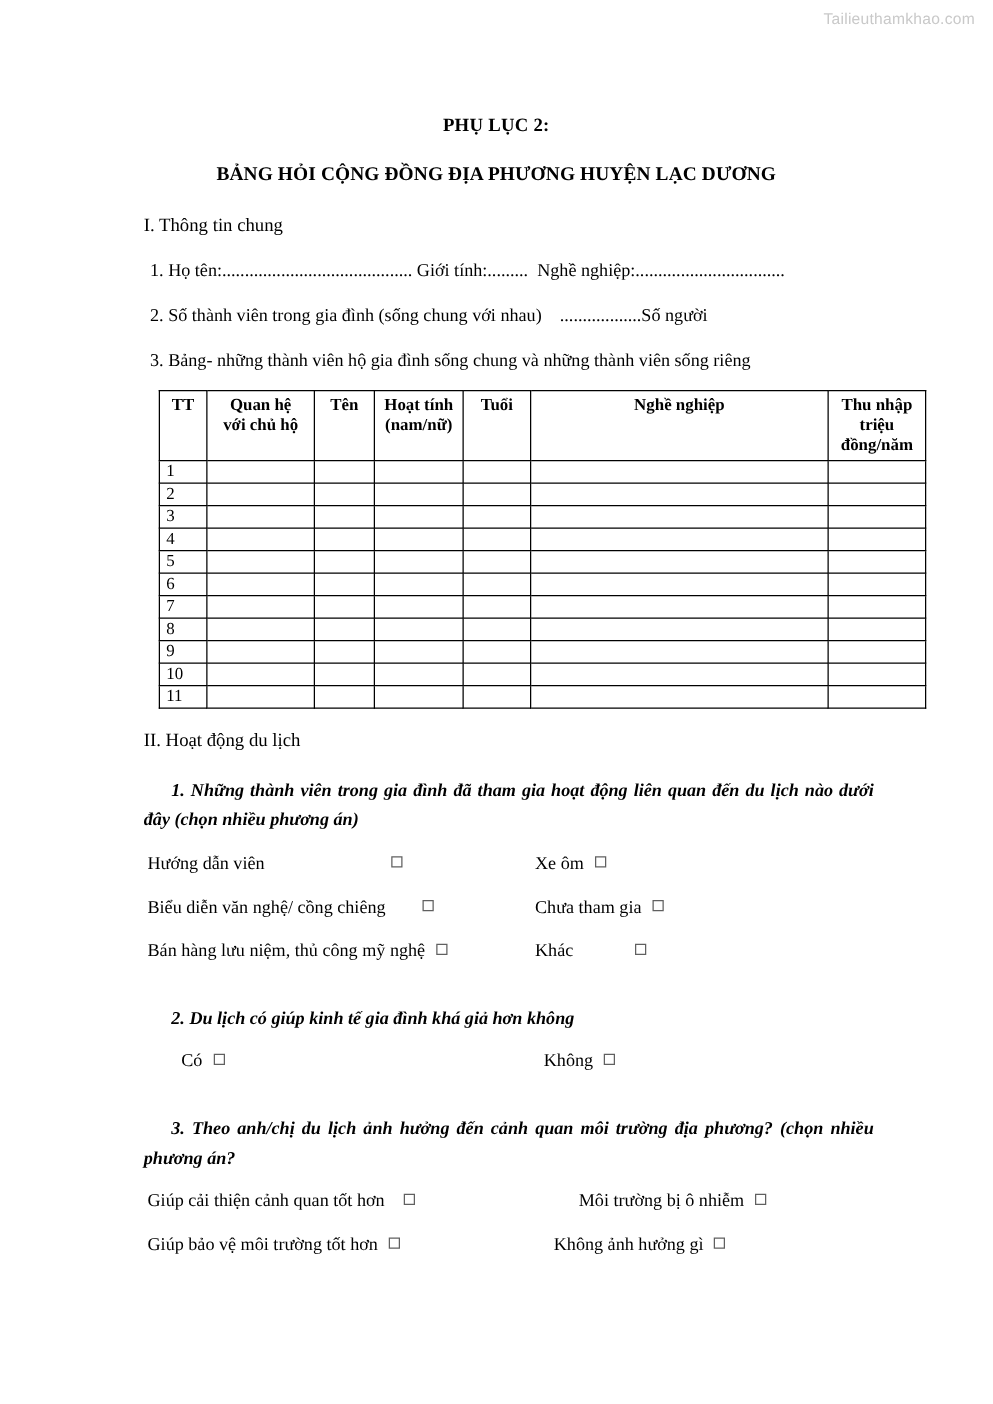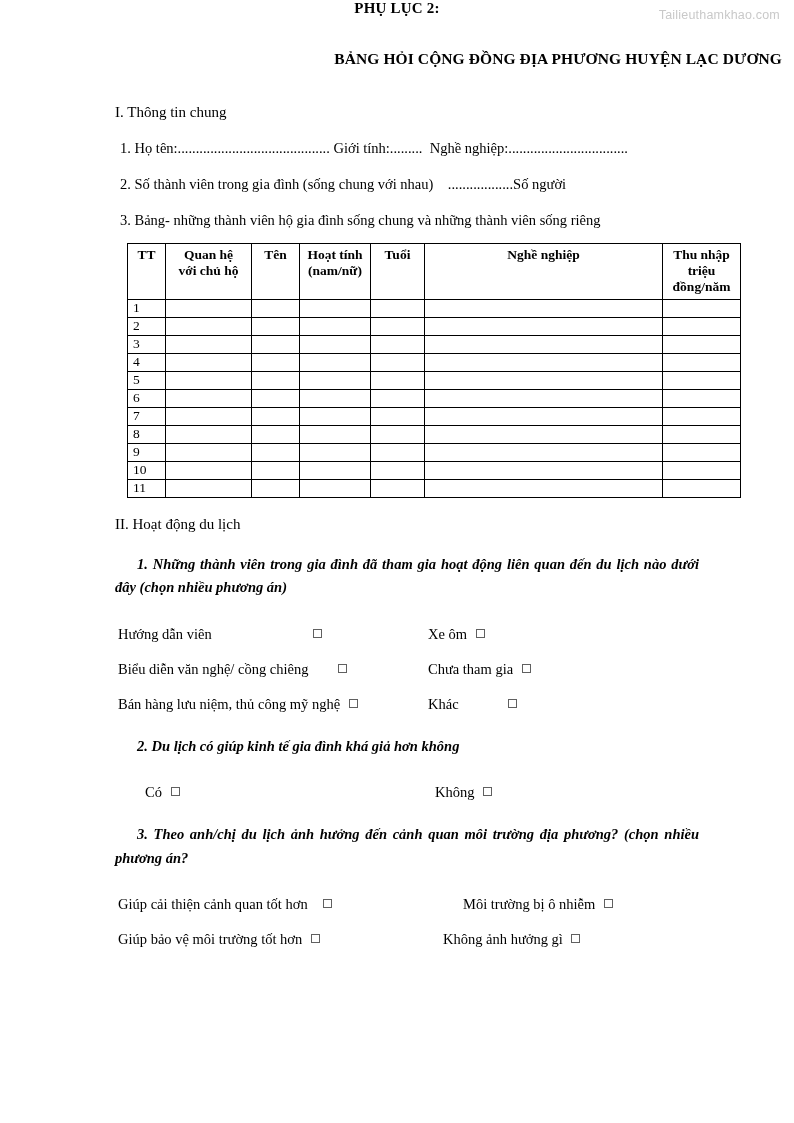--- a/index.html
+++ b/index.html
@@ -35,27 +35,28 @@
     top: 0;
     width: 794px;
   }
 
   
   .title-1 {
     text-align: center;
     font-weight: bold;
     font-size: 15px;
     margin: 0;
+    padding-top: 93px;
     letter-spacing: 0.2px;
   }
   .title-2 {
-    text-align: right;
+    text-align: center;
     font-weight: bold;
     font-size: 15.5px;
-    margin: 12px;
+    margin: 0;
     padding-top: 21px;
     letter-spacing: 0.1px;
   }
 
   
   .sec-head {
     font-weight: normal;
     font-size: 15px;
     margin: 0;
     padding-left: 115px;
@@ -130,21 +131,21 @@
   
   .opt-row {
     position: relative;
     font-size: 14.5px;
     height: 35px;
   }
   .opt-row.first { margin-top: 10px; }
   .opt {
     position: absolute;
     white-space: nowrap;
-    top: 16px;
+    top: 4px;
     text-align: center;
   }
   .cb {
     display: inline-block;
     width: 7px;
     height: 7px;
     border: 1px solid #606060;
     vertical-align: 1px;
     margin-left: 4px;
     background: #ffffff;

